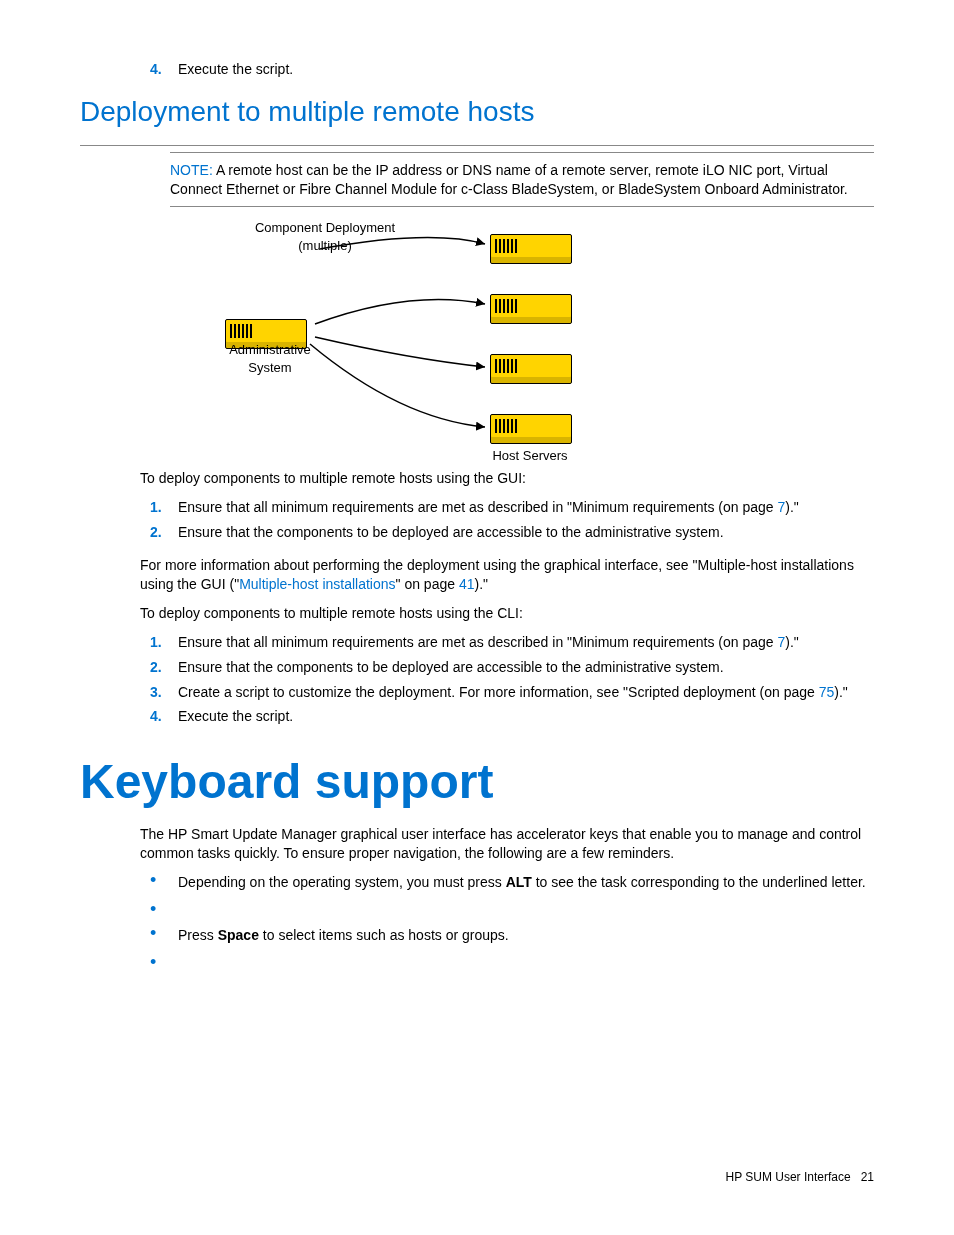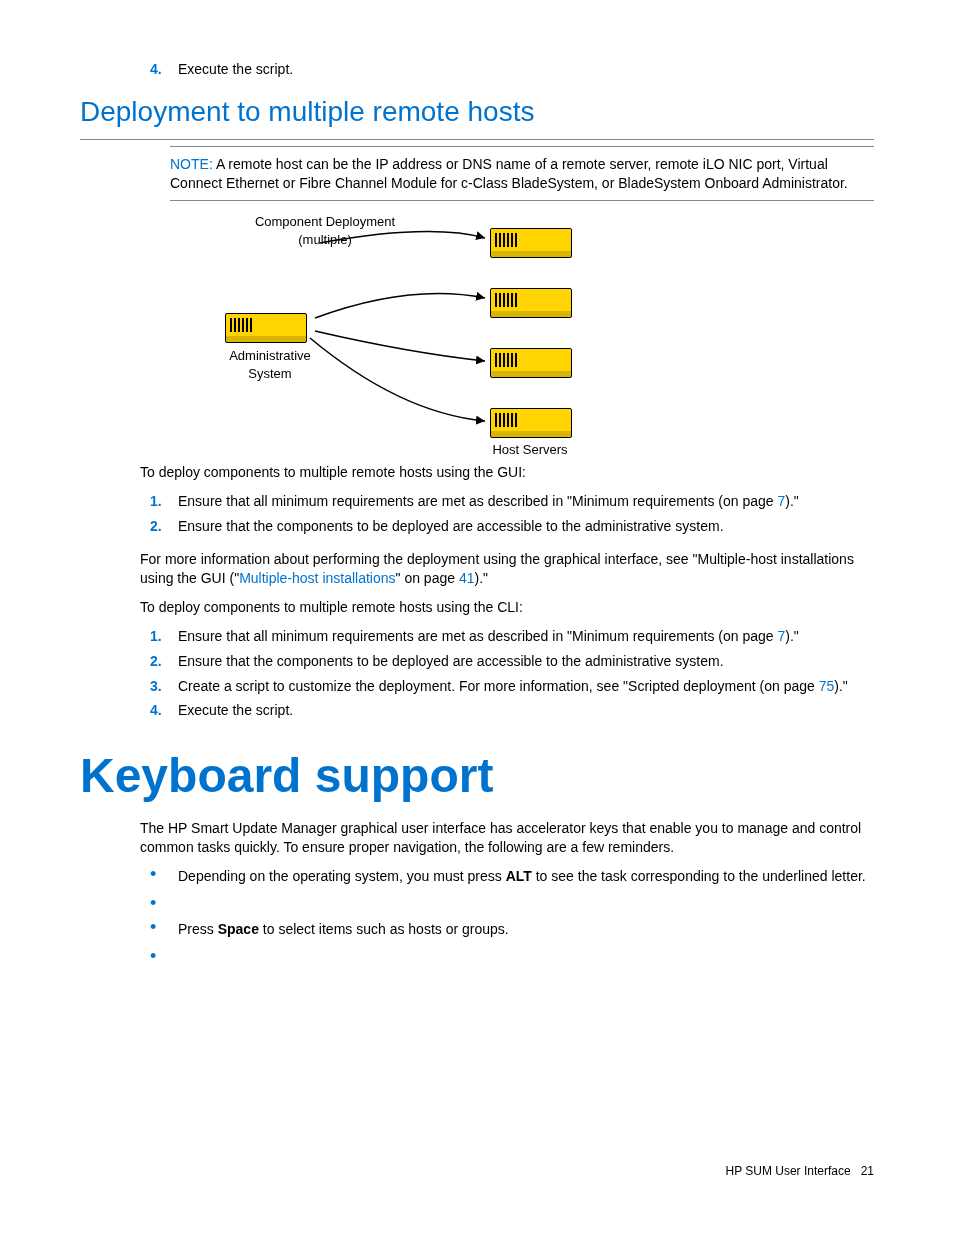--- a/index.html
+++ b/index.html
@@ -15,21 +15,21 @@
   }
   .step-list { margin:0 0 14px 0; padding:0; list-style:none; }
   .step-item { display:flex; margin-bottom:6px; padding-left:70px;}
   .step-num { color:#0073cf; font-weight:bold; min-width:28px; }
   h2.section {
     color:#0073cf;
     font-weight:300;
     font-size:28px;
     margin:10px 0 4px 0;
     border-bottom:1px solid #888;
-    padding-bottom:8px;
+    padding-bottom:14px;
   }
   h1.chapter {
     color:#0073cf;
     font-weight:700;
     font-size:48px;
     margin:24px 0 10px 0;
   }
   .note-box {
     border-top:1px solid #888;
     border-bottom:1px solid #888;
@@ -78,21 +78,21 @@
 <div class="note-box">
   <span class="note-label">NOTE:</span><span> A remote host can be the IP address or DNS name of a remote server, remote iLO NIC port, Virtual Connect Ethernet or Fibre Channel Module for c-Class BladeSystem, or BladeSystem Onboard Administrator.</span>
 </div>
 
 <div class="diagram">
   <div class="dlabel" style="left:80px;top:0;width:150px;">
     <span>Component Deployment</span><br>
     <span>(multiple)</span>
   </div>
   <div class="server" style="left:55px;top:100px;"></div>
-  <div class="dlabel" style="left:55px;top:134px;width:90px;">
+  <div class="dlabel" style="left:55px;top:122px;width:90px;">
     <span>Administrative</span><br>
     <span>System</span>
   </div>
   <div class="server" style="left:320px;top:15px;"></div>
   <div class="server" style="left:320px;top:75px;"></div>
   <div class="server" style="left:320px;top:135px;"></div>
   <div class="server" style="left:320px;top:195px;"></div>
   <div class="dlabel" style="left:310px;top:228px;width:100px;">Host Servers</div>
   <svg class="arrows" width="440" height="240">
     <defs>

